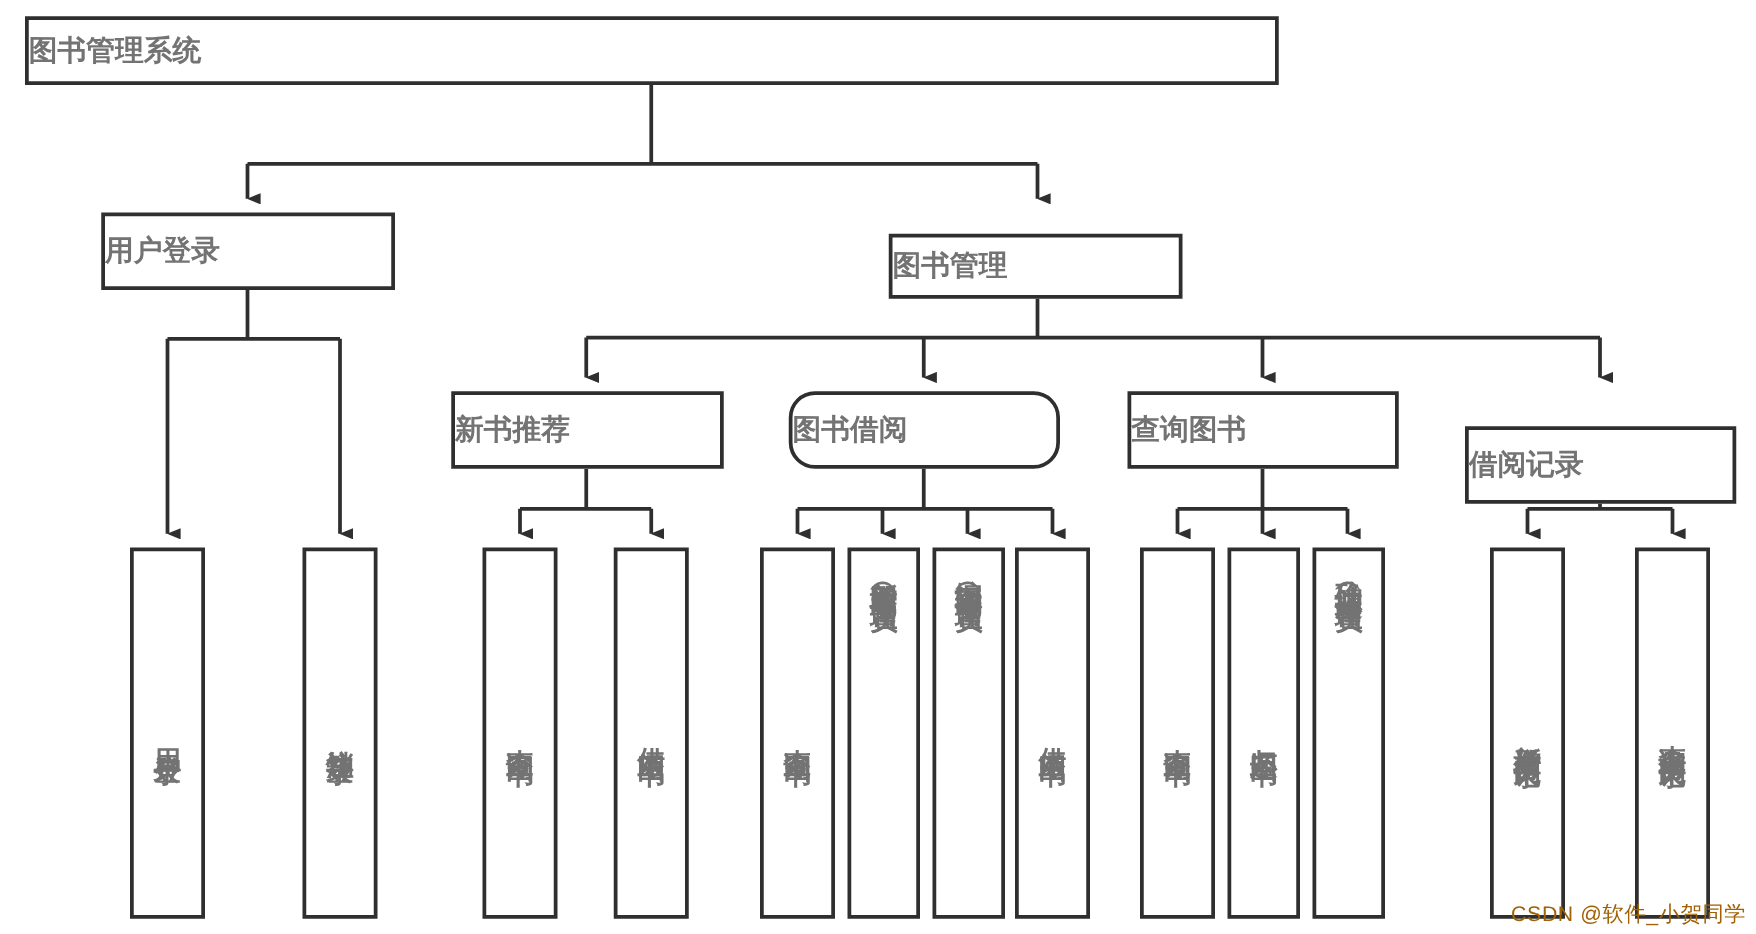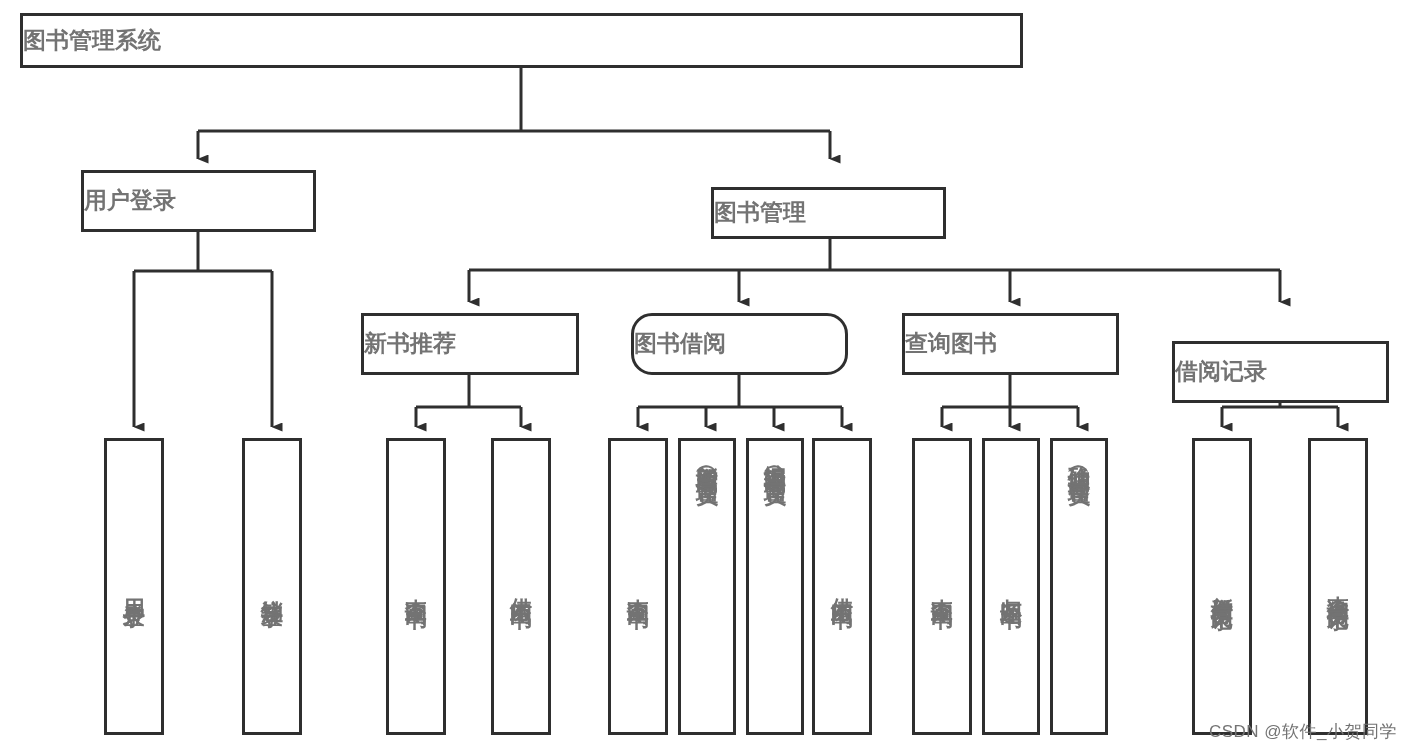--- a/index.html
+++ b/index.html
@@ -68,21 +68,21 @@
   
   .node.v-node.short {
     align-items: center;
     padding-top: 0;
   }
   #watermark {
     position: absolute;
     right: 8px;
     bottom: 4px;
     font-size: 17px;
-    color: #737373;
+    color: #a16207;
     letter-spacing: 0.5px;
     z-index: 5;
     white-space: nowrap;
     font-family: "Liberation Sans", "DejaVu Sans", sans-serif;
   }
 </style>
 </head>
 <body>
 
 <div id="diagram-canvas">

